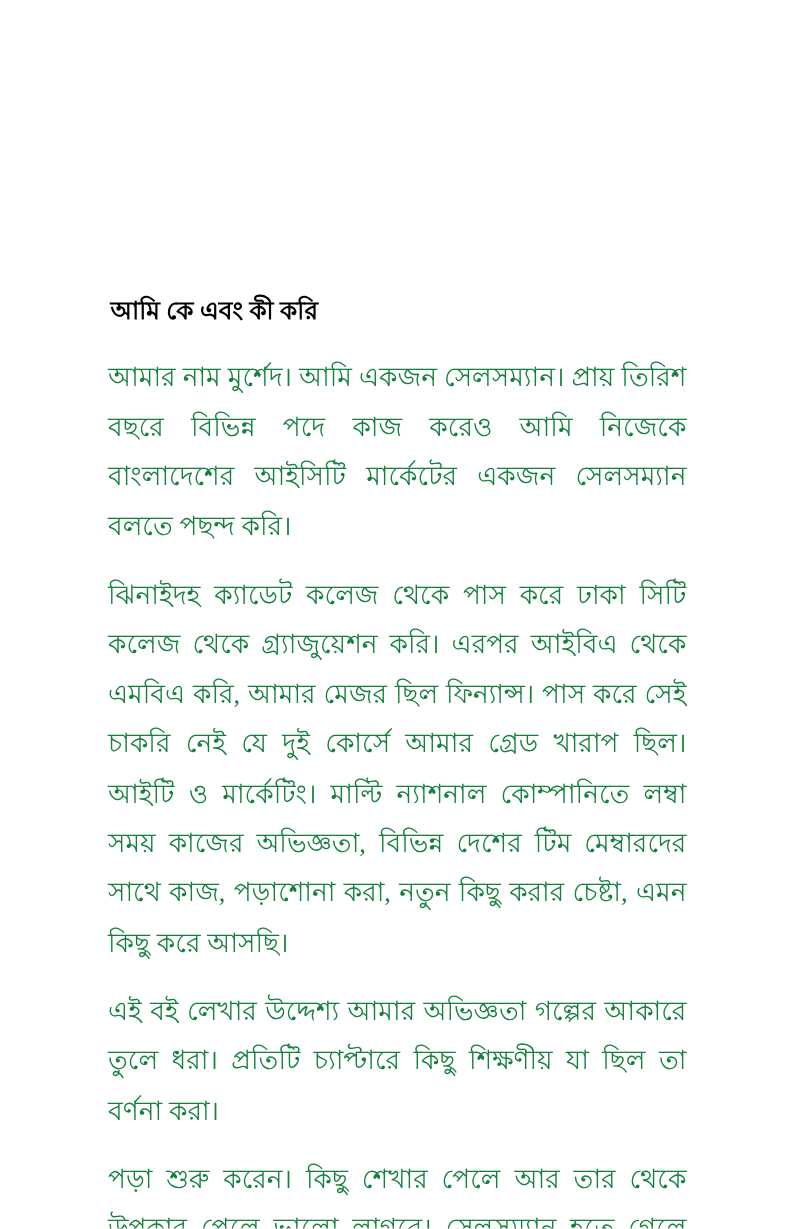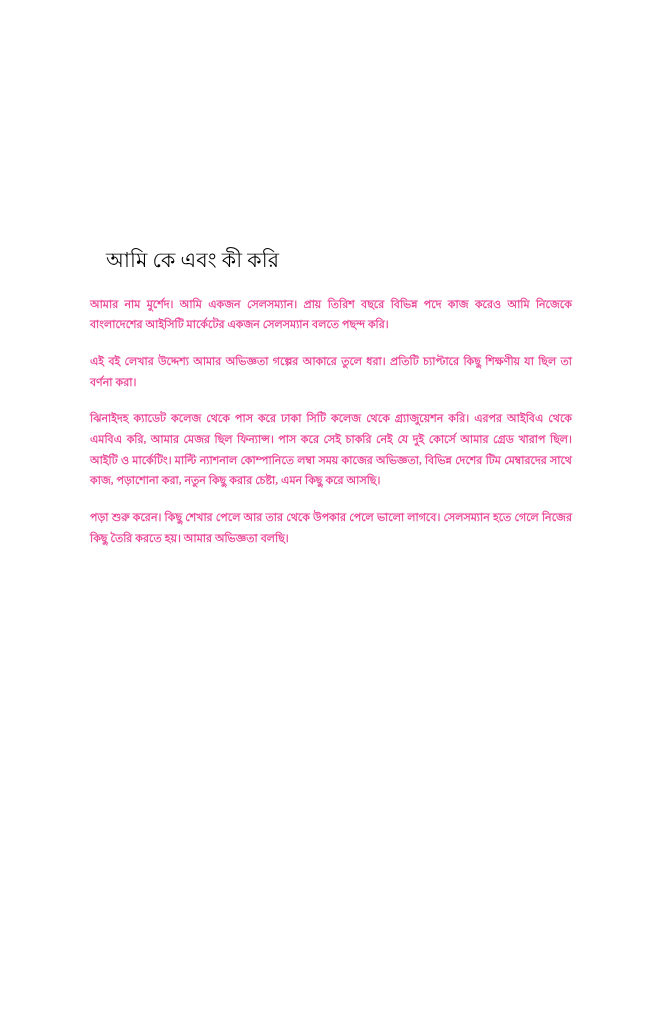--- a/index.html
+++ b/index.html
@@ -25,36 +25,35 @@
   
   .content {
     position: absolute;
     left: 90px;
     top: 248px;
     width: 482px;
   }
 
   .chapter-title {
     font-size: 20.5px;
-    font-weight: normal;
+    font-weight: bold;
     color: #000000;
     line-height: 1.25;
-    margin: 0 0 20px 16px;
+    margin: 0 0 20px 2px;
     letter-spacing: 0.1px;
   }
 
   .body-paragraph {
-    font-size: 11px;
-    color: #ec4899;
+    font-size: 22px;
+    color: #15803d;
     line-height: 1.88;
     margin: 0 0 16px 0;
     text-align: justify;
     text-justify: inter-word;
     word-spacing: 0.2px;
-    font-weight: bold;
   }
 
   .body-paragraph:last-of-type {
     margin-bottom: 16px;
   }
 
   
   .footer {
     position: absolute;
     left: 0;
@@ -83,23 +82,23 @@
 <body>
 
 <div class="page">
 
   <div class="content">
 
     <h1 class="chapter-title">আমি কে এবং কী করি</h1>
 
     <p class="body-paragraph">আমার নাম মুর্শেদ। আমি একজন সেলসম্যান। প্রায় তিরিশ বছরে বিভিন্ন পদে কাজ করেও আমি নিজেকে বাংলাদেশের আইসিটি মার্কেটের একজন সেলসম্যান বলতে পছন্দ করি।</p>
 
+    <p class="body-paragraph">ঝিনাইদহ ক্যাডেট কলেজ থেকে পাস করে ঢাকা সিটি কলেজ থেকে গ্র্যাজুয়েশন করি। এরপর আইবিএ থেকে এমবিএ করি, আমার মেজর ছিল ফিন্যান্স। পাস করে সেই চাকরি নেই যে দুই কোর্সে আমার গ্রেড খারাপ ছিল। আইটি ও মার্কেটিং। মাল্টি ন্যাশনাল কোম্পানিতে লম্বা সময় কাজের অভিজ্ঞতা, বিভিন্ন দেশের টিম মেম্বারদের সাথে কাজ, পড়াশোনা করা, নতুন কিছু করার চেষ্টা, এমন কিছু করে আসছি।</p>
+
     <p class="body-paragraph">এই বই লেখার উদ্দেশ্য আমার অভিজ্ঞতা গল্পের আকারে তুলে ধরা। প্রতিটি চ্যাপ্টারে কিছু শিক্ষণীয় যা ছিল তা বর্ণনা করা।</p>
-
-    <p class="body-paragraph">ঝিনাইদহ ক্যাডেট কলেজ থেকে পাস করে ঢাকা সিটি কলেজ থেকে গ্র্যাজুয়েশন করি। এরপর আইবিএ থেকে এমবিএ করি, আমার মেজর ছিল ফিন্যান্স। পাস করে সেই চাকরি নেই যে দুই কোর্সে আমার গ্রেড খারাপ ছিল। আইটি ও মার্কেটিং। মাল্টি ন্যাশনাল কোম্পানিতে লম্বা সময় কাজের অভিজ্ঞতা, বিভিন্ন দেশের টিম মেম্বারদের সাথে কাজ, পড়াশোনা করা, নতুন কিছু করার চেষ্টা, এমন কিছু করে আসছি।</p>
 
 
     <p class="body-paragraph">পড়া শুরু করেন। কিছু শেখার পেলে আর তার থেকে উপকার পেলে ভালো লাগবে। সেলসম্যান হতে গেলে নিজের কিছু তৈরি করতে হয়। আমার অভিজ্ঞতা বলছি।</p>
 
   </div>
 
 
 </div>
 
 </body></html>

